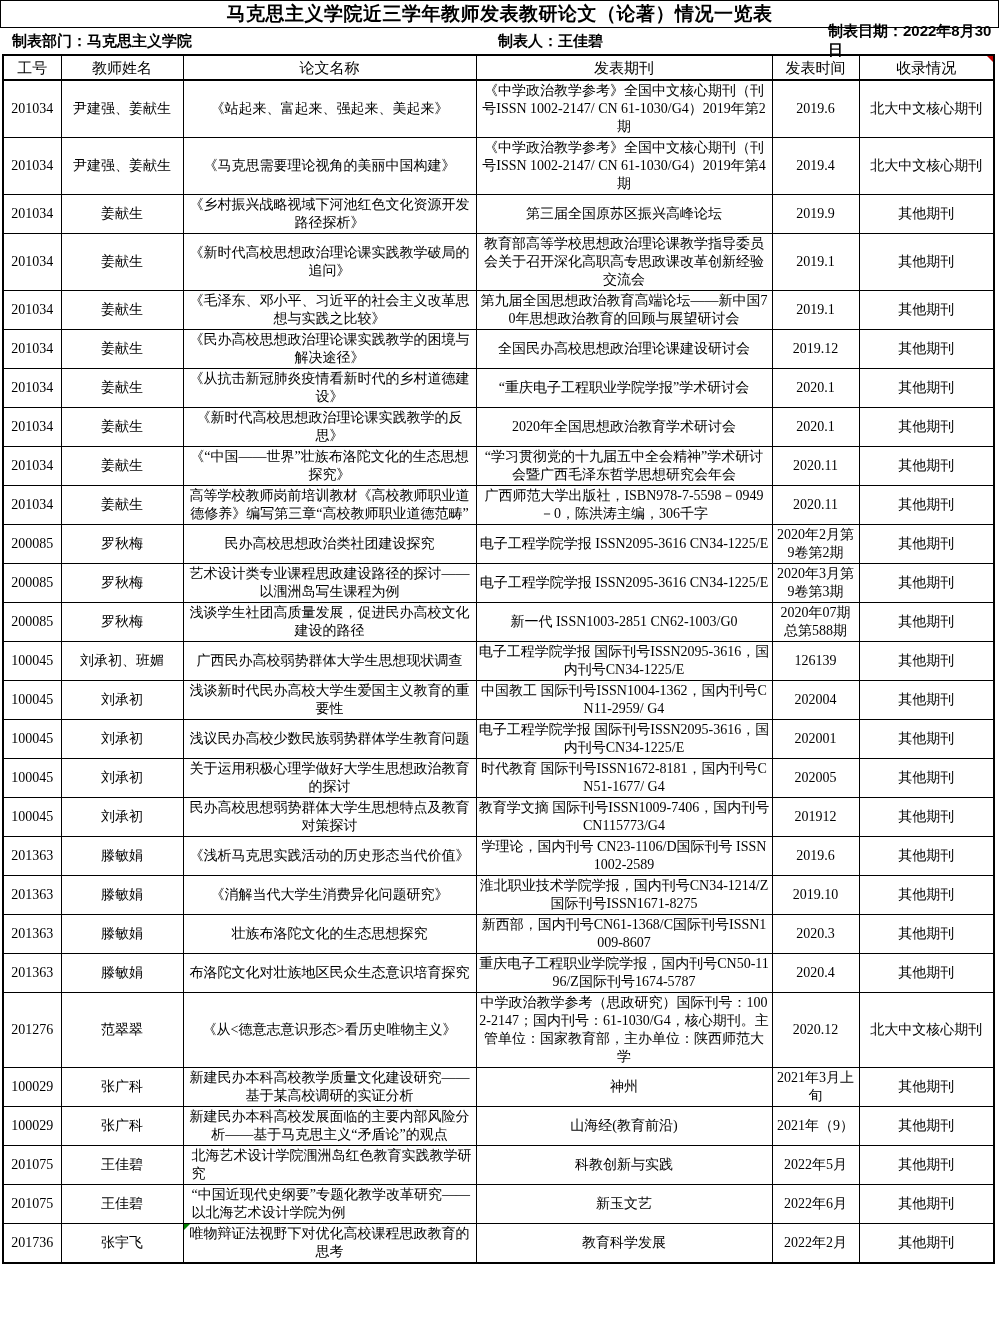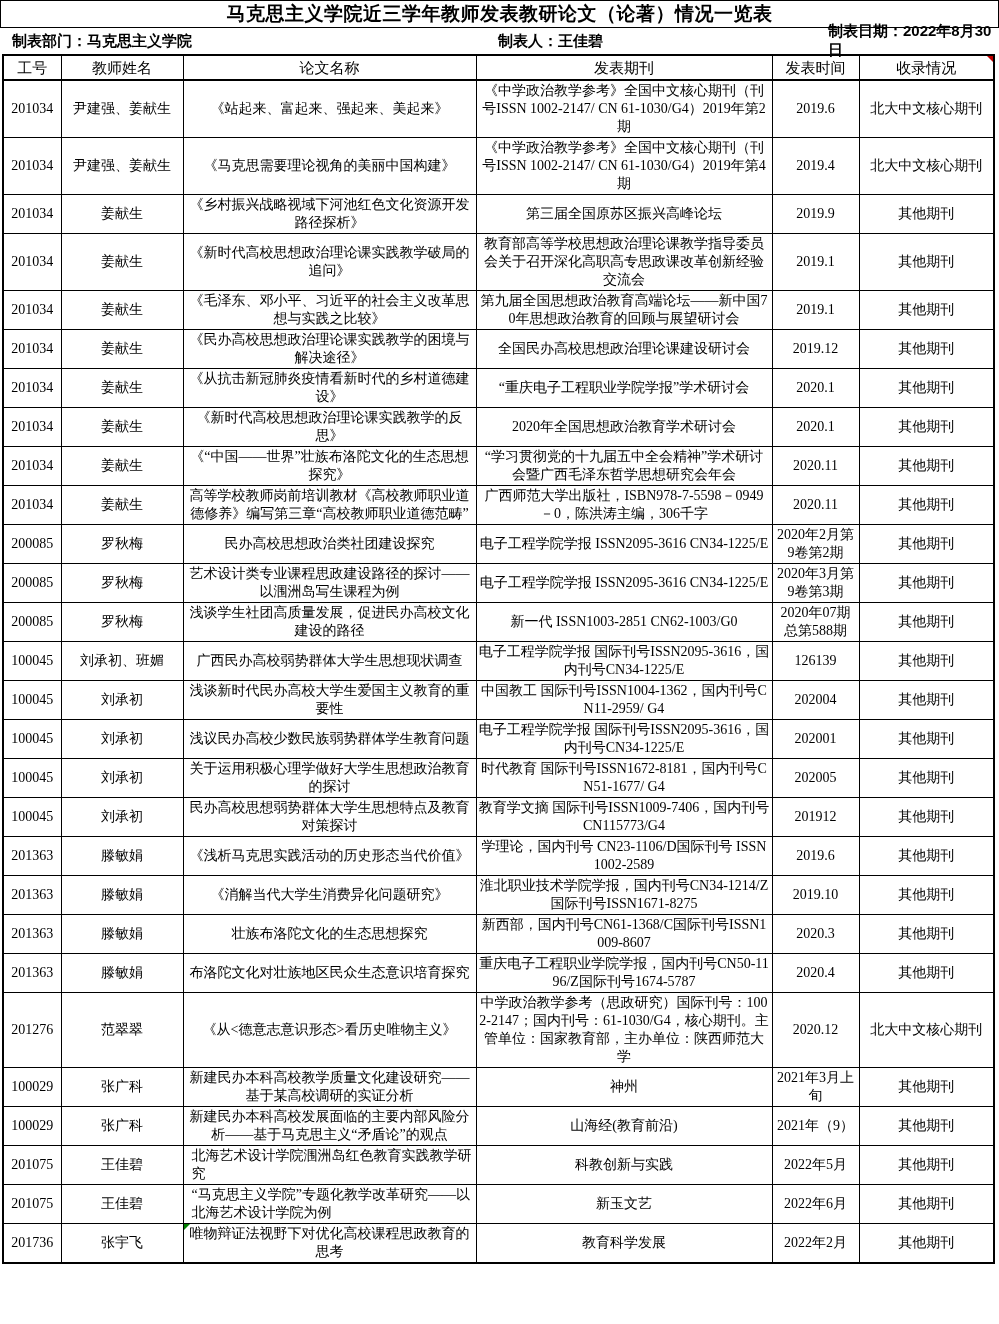--- a/index.html
+++ b/index.html
@@ -331,21 +331,21 @@
     <td class="col-id">201075</td>
     <td class="col-name">王佳碧</td>
     <td class="col-title align-left">北海艺术设计学院涠洲岛红色教育实践教学研究</td>
     <td class="col-journal">科教创新与实践</td>
     <td class="col-time">2022年5月</td>
     <td class="col-index">其他期刊</td>
   </tr>
         <tr>
     <td class="col-id">201075</td>
     <td class="col-name">王佳碧</td>
-    <td class="col-title align-left">“马克思主义学院”专题化教学改革研究——以北海艺术设计学院为例</td>
+    <td class="col-title align-left">“中国近现代史纲要”专题化教学改革研究——以北海艺术设计学院为例</td>
     <td class="col-journal">新玉文艺</td>
     <td class="col-time">2022年6月</td>
     <td class="col-index">其他期刊</td>
   </tr>
         <tr>
     <td class="col-id">201736</td>
     <td class="col-name">张宇飞</td>
     <td class="col-title">唯物辩证法视野下对优化高校课程思政教育的思考<span class="green-corner-triangle"></span></td>
     <td class="col-journal">教育科学发展</td>
     <td class="col-time">2022年2月</td>

